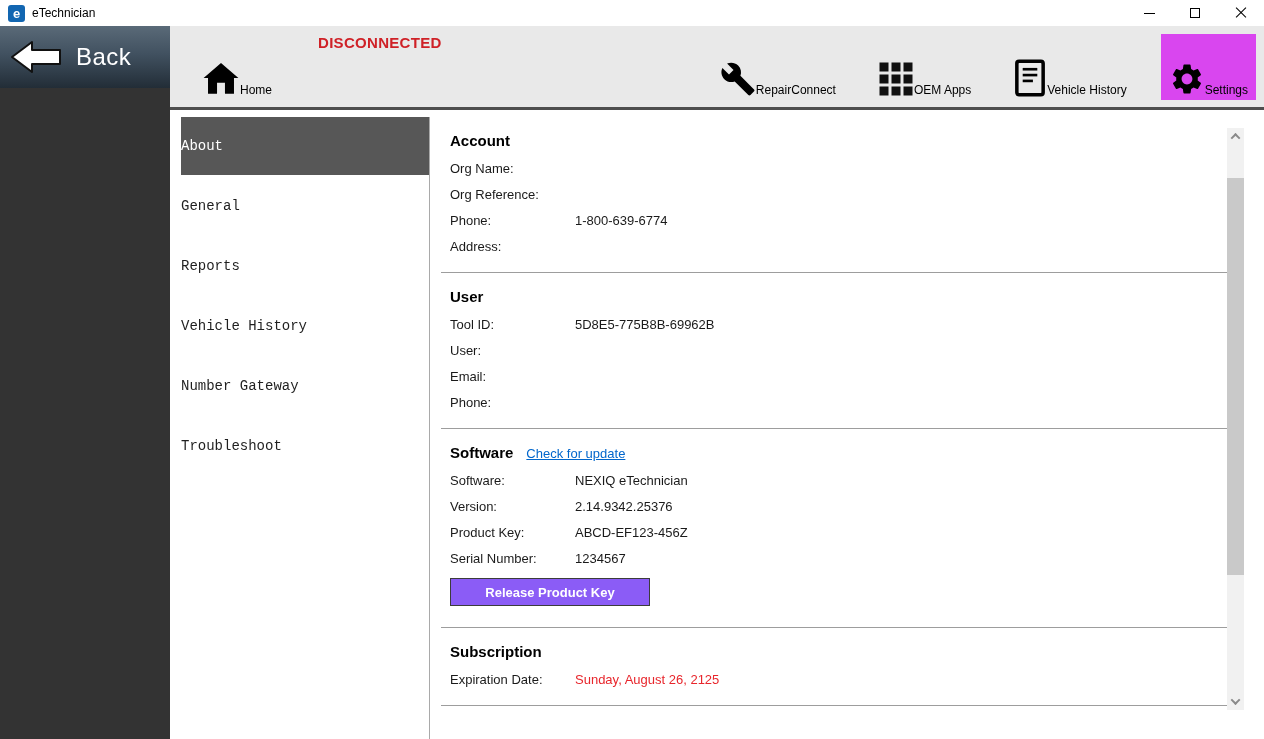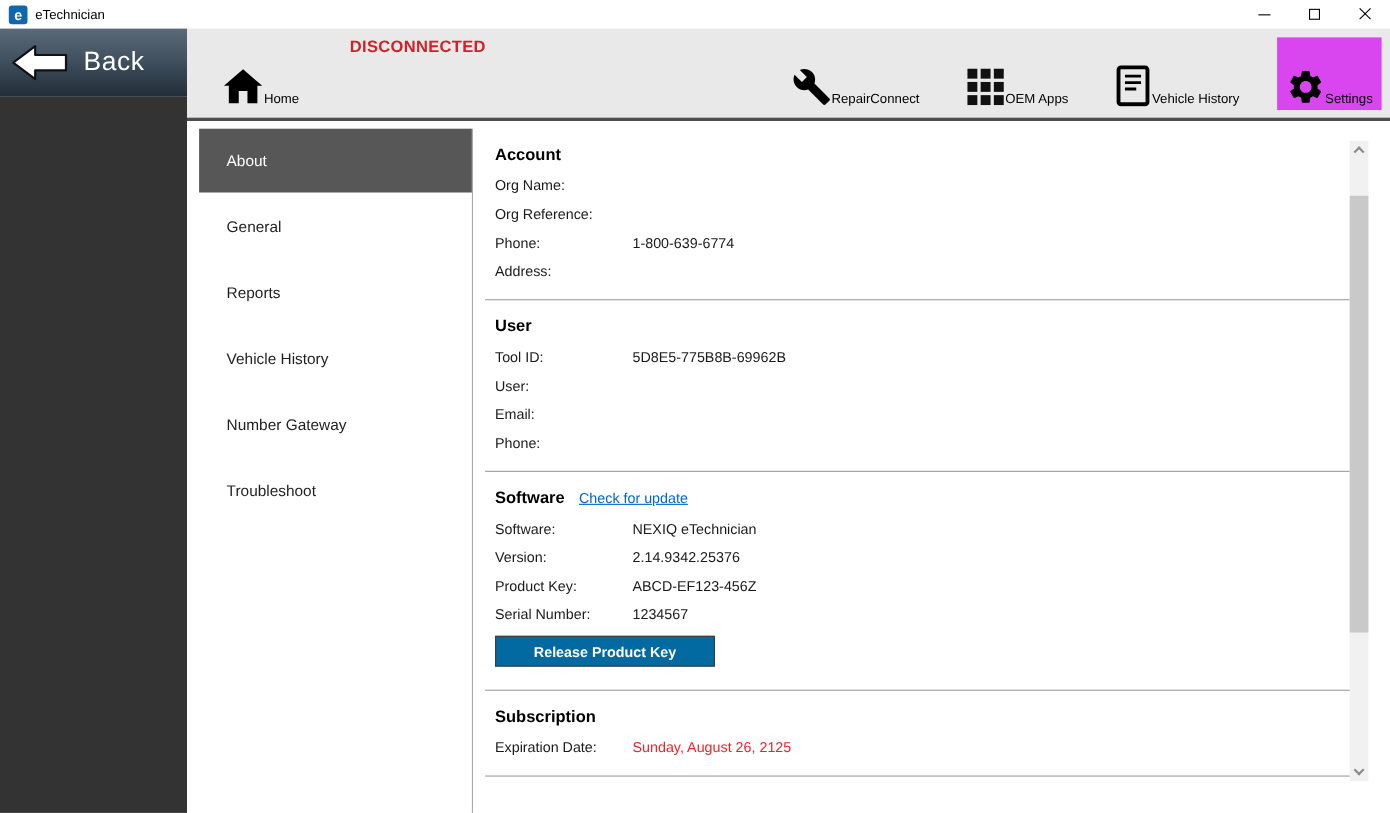--- a/index.html
+++ b/index.html
@@ -45,39 +45,39 @@
                  font-size:15px; letter-spacing:0.3px; }
   .tool-group { margin-left:auto; display:flex; align-items:center; gap:26px; margin-right:8px; }
   .tool-item.active { background:#d946ef; }
 
   
   .content { position:absolute; left:170px; top:110px; width:1094px; height:629px; background:#fff; }
 
   
   .menu { position:absolute; left:11px; top:7px; width:248px; }
   .menu-item { height:58px; margin-bottom:2px; display:flex; align-items:center;
-               padding-left:25px; font-size:14px; color:#1f1f1f; cursor:pointer; }
+               font-size:14px; color:#1f1f1f; cursor:pointer;font-family:Liberation Mono, monospace; }
   .menu-item.selected { background:#575757; color:#fff; }
   .v-divider { position:absolute; left:259px; top:7px; bottom:0; width:1px; background:#a9a9a9; }
 
   
   .sections { position:absolute; left:271px; top:0; width:787px; }
   .sections h2 { font-size:15px; font-weight:bold; color:#000; padding:22px 0 6px 9px; display:flex;
-                 align-items:center; }
+                 align-items:flex-end; }
   .sections .sec-follow h2, .sections h2.follow { padding-top:15px; }
   .info-row { height:26px; display:flex; align-items:center; font-size:13px; color:#1a1a1a;
               padding-left:9px; }
   .info-row .lab { width:125px; flex:0 0 125px; }
   .info-row .val { color:#1a1a1a; }
   .info-row .val.red { color:#e8262c; }
   .divider { border-top:1px solid #9d9d9d; margin-top:13px; }
   .divider.after-button { margin-top:21px; }
   .update-link { font-size:13px; font-weight:normal; color:#0066cc; text-decoration:underline;
                  margin-left:13px; cursor:pointer; }
-  .release-btn { margin:7px 0 0 9px; width:200px; height:28px; background:#0369a1; color:#fff;
+  .release-btn { margin:7px 0 0 9px; width:200px; height:28px; background:#8b5cf6; color:#fff;
                  font-weight:bold; font-size:13px; border:1px solid #3c3c3c; cursor:pointer;
                  font-family:"Liberation Sans", sans-serif; }
 
   
   .scrollbar { position:absolute; left:1057px; top:18px; width:17px; height:582px; background:#f1f1f1; }
   .sb-btn { position:absolute; left:0; width:17px; height:17px; display:flex; align-items:center;
             justify-content:center; }
   .sb-up { top:0; } .sb-down { bottom:0; }
   .chev { width:7px; height:7px; border-left:2px solid #8a8a8a; border-top:2px solid #8a8a8a;
           display:block; }

